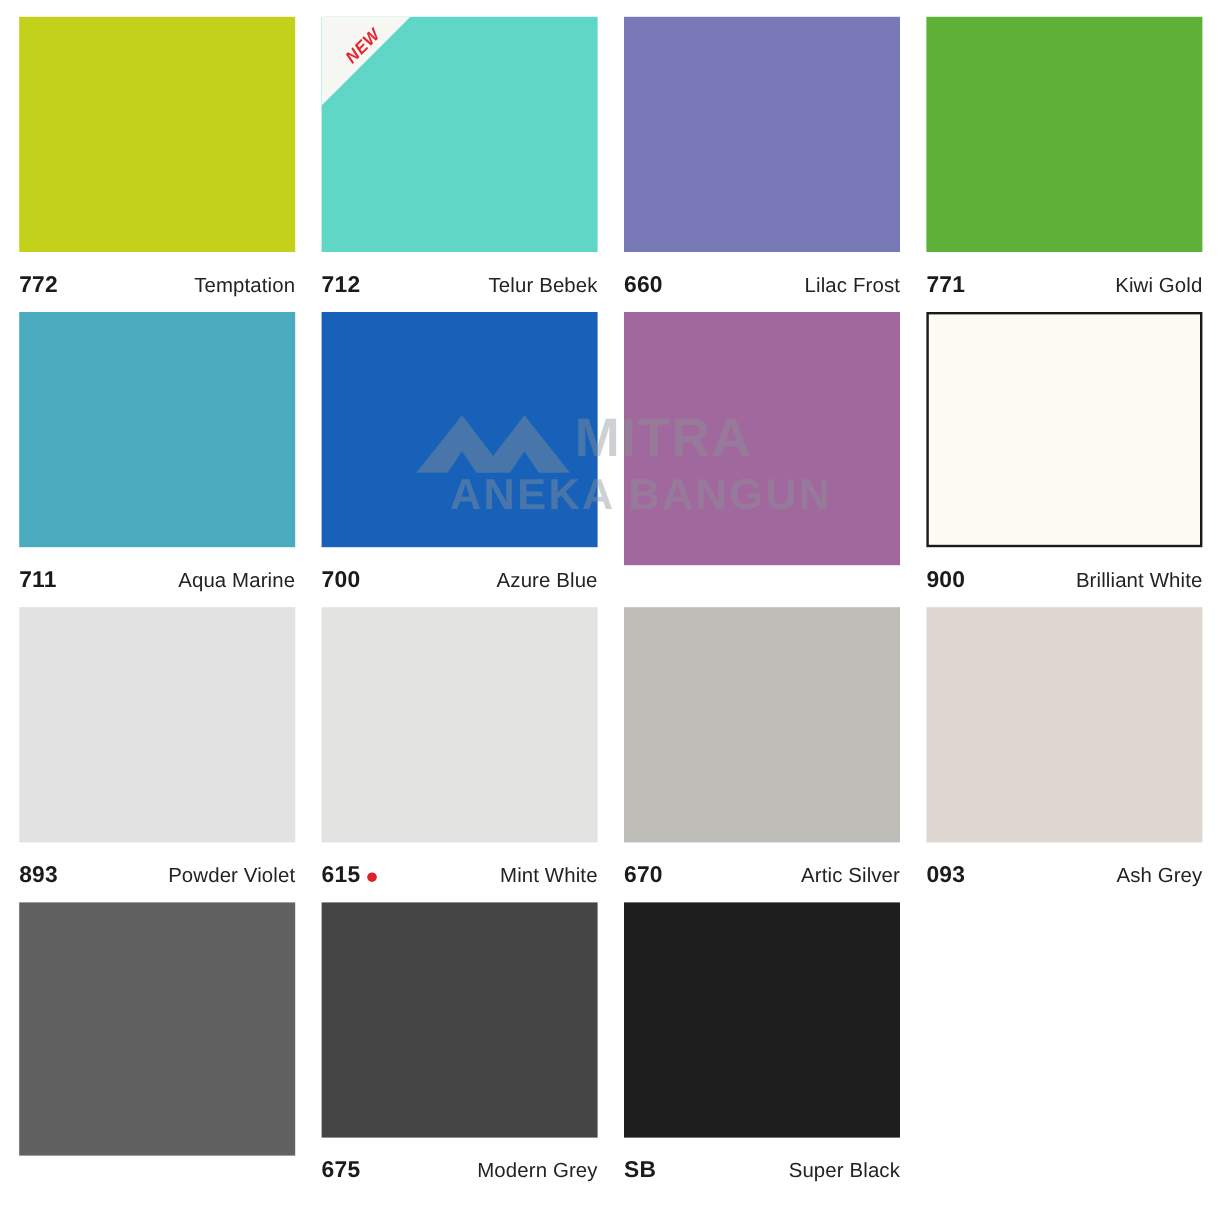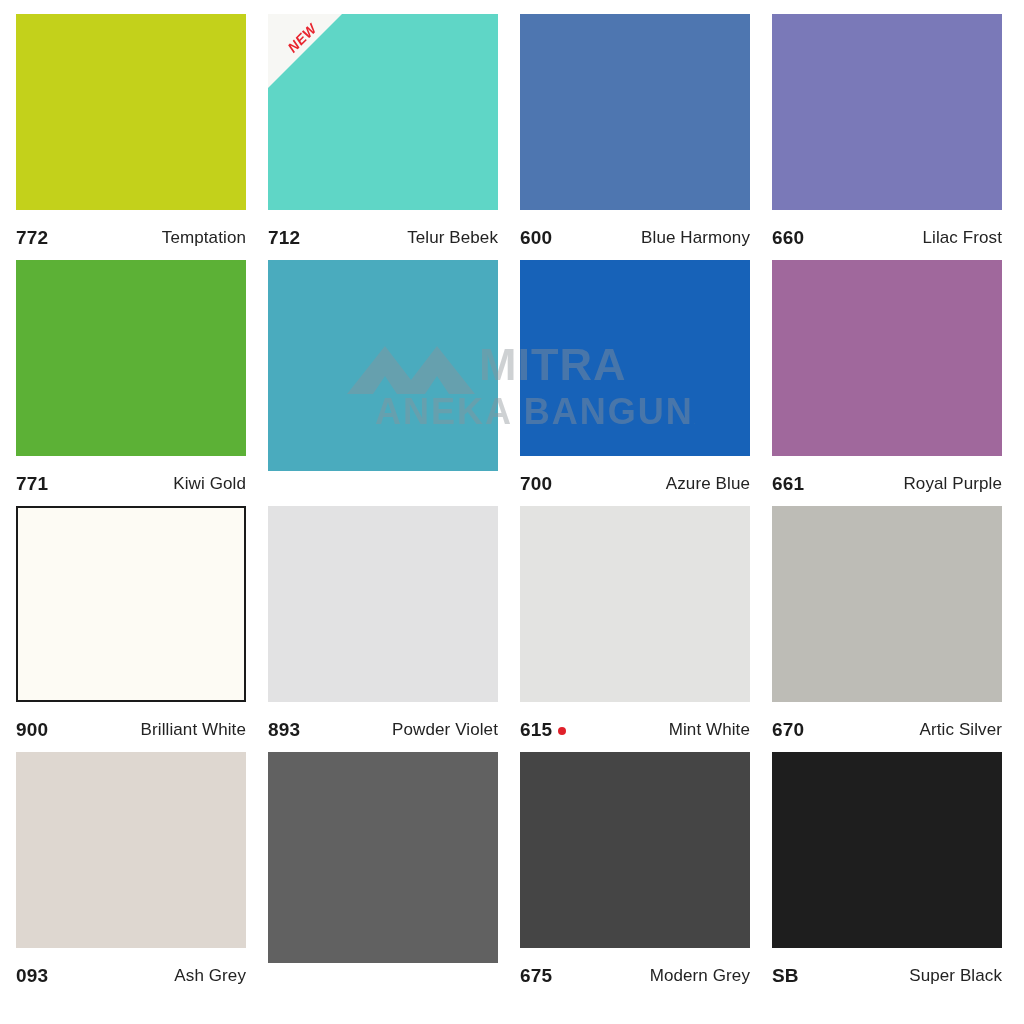--- a/index.html
+++ b/index.html
@@ -142,66 +142,57 @@
           </div>
         </div>
         <div class="swatch-caption">
           <div class="swatch-code">
             <span>712</span>
           </div>
           <div class="swatch-name">Telur Bebek</div>
         </div>
       </div>
       <div class="swatch-cell">
-        <div class="swatch-color" style="background: rgb(78, 118, 176);"></div>
-        <div class="swatch-caption">
-          <div class="swatch-code">
-            <span>600</span>
-          </div>
-          <div class="swatch-name">Blue Harmony</div>
-        </div>
-      </div>
-      <div class="swatch-cell">
         <div class="swatch-color" style="background: rgb(122, 121, 184);"></div>
         <div class="swatch-caption">
           <div class="swatch-code">
             <span>660</span>
           </div>
           <div class="swatch-name">Lilac Frost</div>
         </div>
       </div>
       <div class="swatch-cell">
         <div class="swatch-color" style="background: rgb(92, 177, 54);"></div>
         <div class="swatch-caption">
           <div class="swatch-code">
             <span>771</span>
           </div>
           <div class="swatch-name">Kiwi Gold</div>
         </div>
       </div>
       <div class="swatch-cell">
         <div class="swatch-color" style="background: rgb(74, 171, 190);"></div>
+        <div class="swatch-caption">
+          <div class="swatch-code">
+            <span>711</span>
+          </div>
+          <div class="swatch-name">Aqua Marine</div>
+        </div>
       </div>
       <div class="swatch-cell">
         <div class="swatch-color" style="background: rgb(23, 98, 184);"></div>
         <div class="swatch-caption">
           <div class="swatch-code">
             <span>700</span>
           </div>
           <div class="swatch-name">Azure Blue</div>
         </div>
       </div>
       <div class="swatch-cell">
         <div class="swatch-color" style="background: rgb(160, 104, 156);"></div>
-        <div class="swatch-caption">
-          <div class="swatch-code">
-            <span>661</span>
-          </div>
-          <div class="swatch-name">Royal Purple</div>
-        </div>
       </div>
       <div class="swatch-cell">
         <div class="swatch-color bordered" style="background: rgb(253, 251, 244);"></div>
         <div class="swatch-caption">
           <div class="swatch-code">
             <span>900</span>
           </div>
           <div class="swatch-name">Brilliant White</div>
         </div>
       </div>

